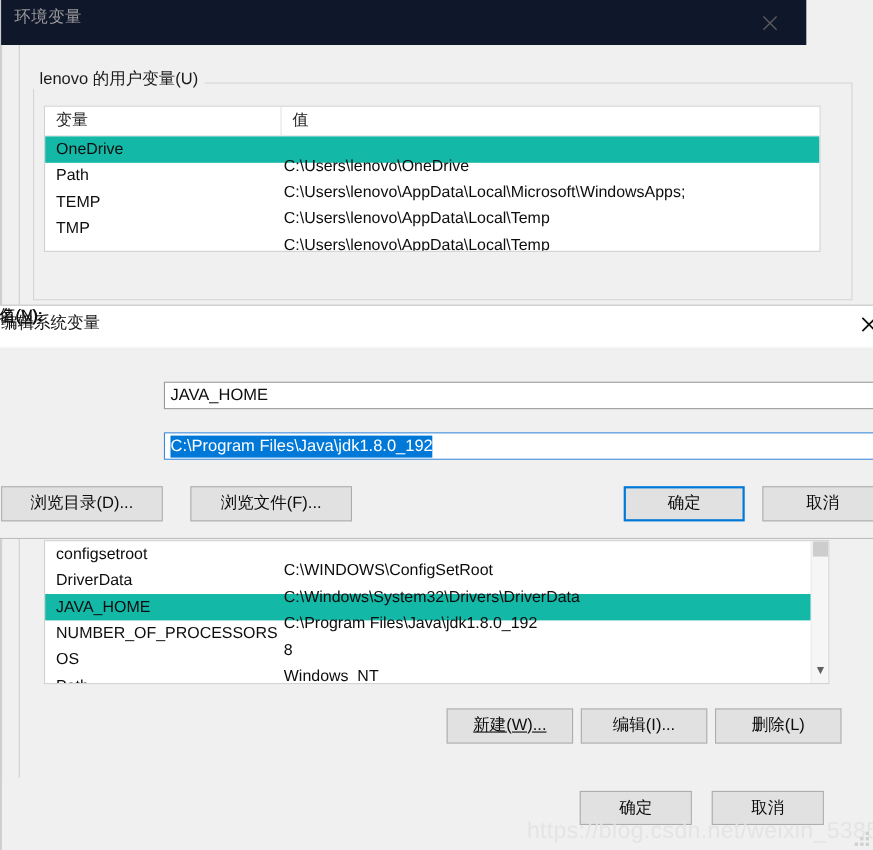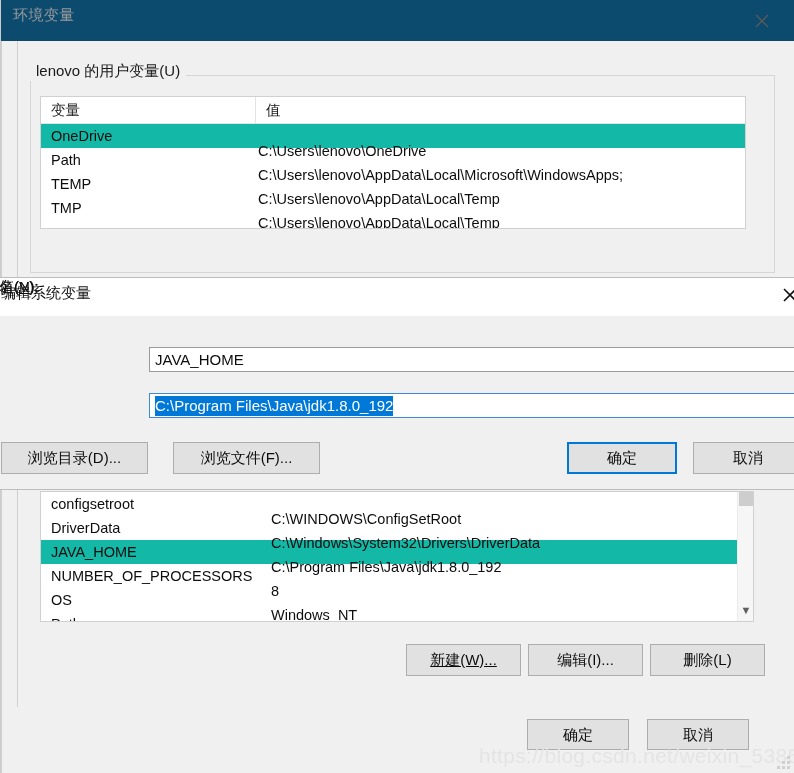--- a/index.html
+++ b/index.html
@@ -24,23 +24,23 @@
     left: 0; top: 0;
     width: 794px;
     height: 773px;
     background: #f0f0f0;
     border-left: 1px solid #cdcdcd;
     box-sizing: border-box;
   }
   #env-titlebar {
     position: absolute;
     left: 0; top: 0;
-    width: 794px;
+    width: 732px;
     height: 41px;
-    background: #0c4a6e;
+    background: #0f172a;
     box-sizing: border-box;
   }
   #env-title {
     position: absolute;
     left: 12px;
     top: 6px;
     font-size: 15px;
     color: #9a9a9a;
     letter-spacing: 0.4px;
   }
@@ -241,21 +241,21 @@
 
   
   #sys-table {
     left: 39px;
     top: 491px;
     width: 714px;
     height: 131px;
     border: 1px solid #d0d0d0;
   }
   #sys-rows { position:absolute; left:0; top:0; width: 697px; }
-  #sys-rows .var-row { height: 24px; gap: 13px; }
+  #sys-rows .var-row { height: 24px; }
   #sys-rows .var-row .cell-name { width: 215px; }
 
   #sys-scrollbar {
     position: absolute;
     right: 0;
     top: 0;
     width: 16px;
     height: 100%;
     background: #f6f6f6;
     border-left: 1px solid #ececec;

